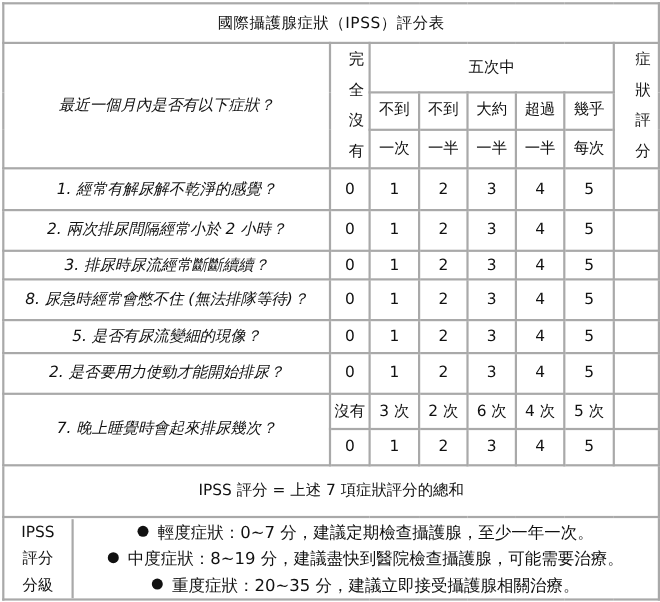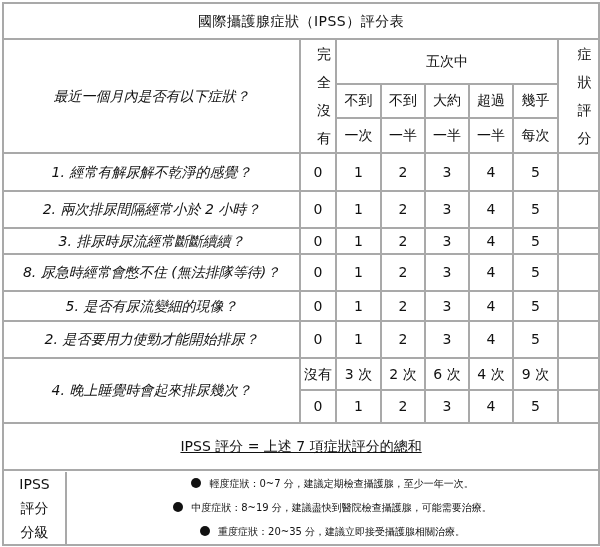--- a/index.html
+++ b/index.html
@@ -7,24 +7,24 @@
          font-family:"DejaVu Sans", "Liberation Sans", sans-serif; color:#111; }
   table.ipss { position:absolute; left:2px; top:2px; width:596px;
          border-collapse:collapse; table-layout:fixed; }
   table.ipss td { border:2px solid #a9a9a9; padding:0; text-align:center;
          vertical-align:middle; font-size:14px; line-height:1.2; overflow:hidden; }
   td.title { height:34px; font-size:18px; letter-spacing:0.5px;border-radius:15px; }
   td.qhead { text-align:left; padding-left:8px; font-size:14px;font-style:italic; }
   td.q { text-align:left; padding-left:8px; font-size:14px; white-space:nowrap;font-style:italic; }
   td.stack span { display:block; line-height:28px;padding-left:12px; }
   .num { font-size:15px; }
-  td.formula { height:45px; font-size:14px;text-decoration:underline; }
+  td.formula { height:45px; font-size:14px; }
   td.grade-label span { display:block; line-height:24px; }
   td.grade-list { text-align:left; padding-left:8px; }
-  td.grade-list div { line-height:24px; font-size:10px; white-space:nowrap; }
+  td.grade-list div { line-height:24px; font-size:15px; white-space:nowrap; }
   .bullet { display:inline-block; width:10px; height:10px; border-radius:50%;
             background:#111; margin-right:8px; vertical-align:middle; position:relative; top:-1px; }
 </style>
 </head>
 <body>
 
 <table class="ipss">
   <colgroup>
     <col style="width:297px">
     <col style="width:36px">
@@ -121,27 +121,27 @@
     <td class="num">0</td>
     <td class="num">1</td>
     <td class="num">2</td>
     <td class="num">3</td>
     <td class="num">4</td>
     <td class="num">5</td>
     <td></td>
   </tr>
 
   <tr style="height:32px">
-    <td rowspan="2" class="q">4.  晚上睡覺時會起來排尿幾次？</td>
+    <td rowspan="2" class="q">7.  晚上睡覺時會起來排尿幾次？</td>
     <td>沒有</td>
     <td>3 次</td>
     <td>2 次</td>
     <td>6 次</td>
     <td>4 次</td>
-    <td>9 次</td>
+    <td>5 次</td>
     <td></td>
   </tr>
   <tr style="height:33px">
     <td class="num">0</td>
     <td class="num">1</td>
     <td class="num">2</td>
     <td class="num">3</td>
     <td class="num">4</td>
     <td class="num">5</td>
     <td></td>

